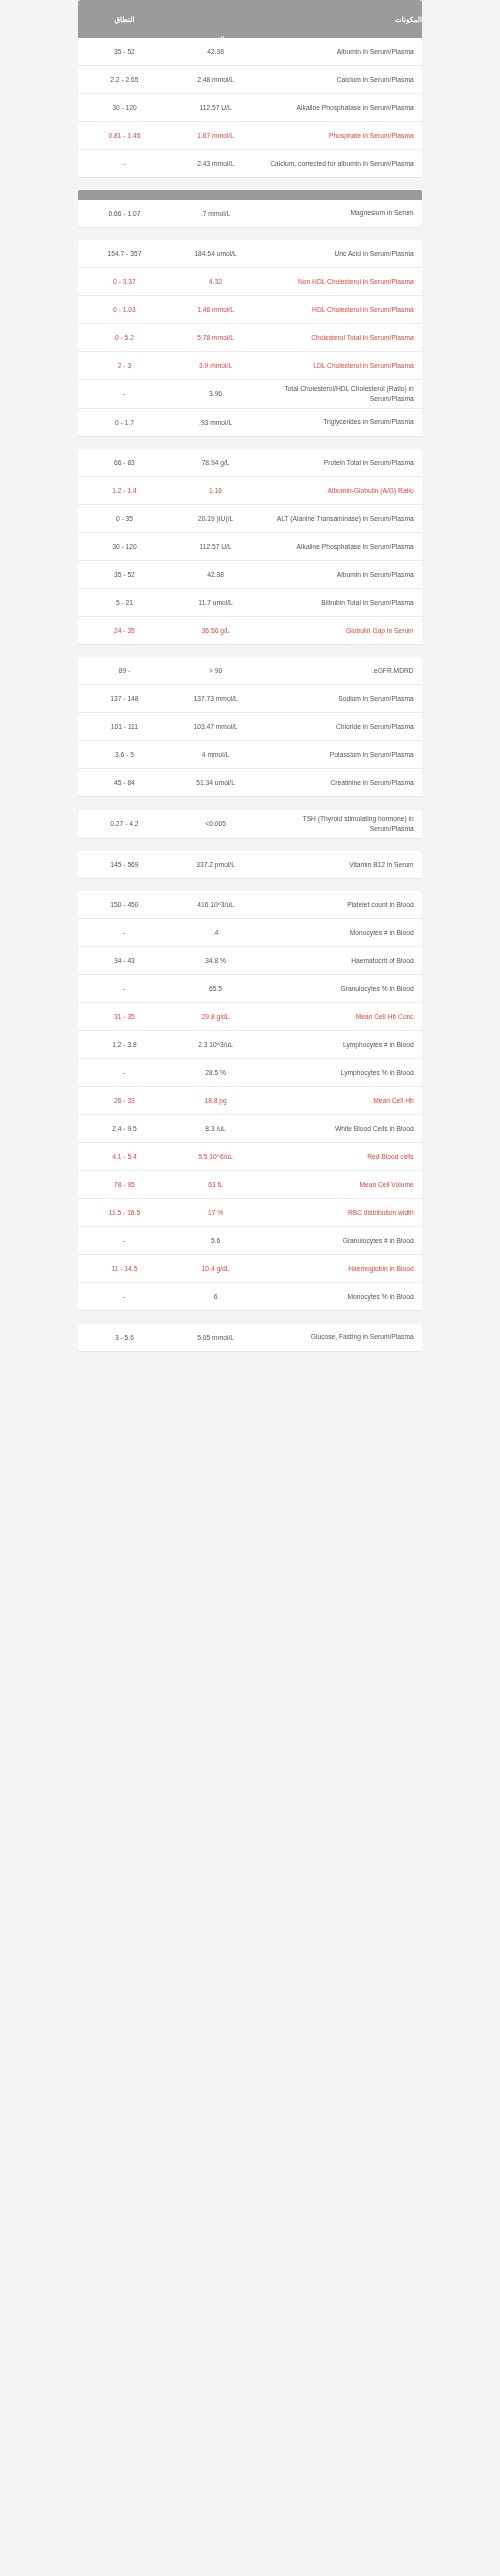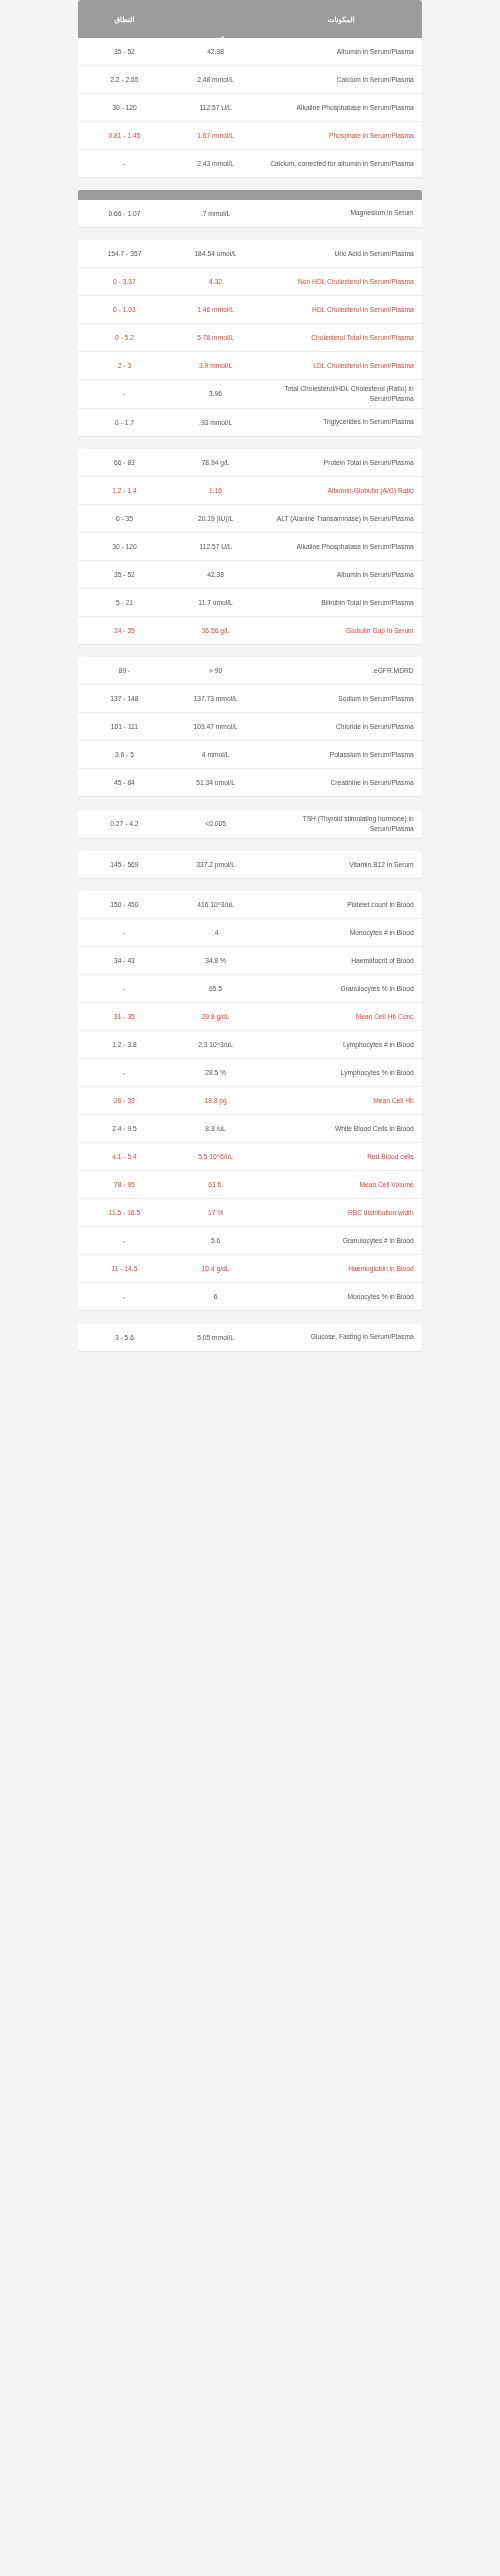--- a/index.html
+++ b/index.html
@@ -16,21 +16,21 @@
     display:flex;
     background:#9b9b9b;
     color:#ffffff;
     height:38px;
     align-items:center;
     font-size:7.2px;
     font-weight:bold;
   }
   .hdr .c1{width:27%;text-align:center;}
   .hdr .c2{width:26%;text-align:center;margin-top:41px;}
-  .hdr .c3{width:47%;text-align:center;font-family:Liberation Serif, serif;}
+  .hdr .c3{width:47%;text-align:right;font-family:Liberation Serif, serif;}
   .bar{
     background:#9b9b9b;
     height:9.3px;
     margin:0 78px;
     border-radius:2.1px 2.1px 0 0;
   }
   .row{
     display:flex;
     align-items:center;
     border-bottom:0.5px solid #ececec;

